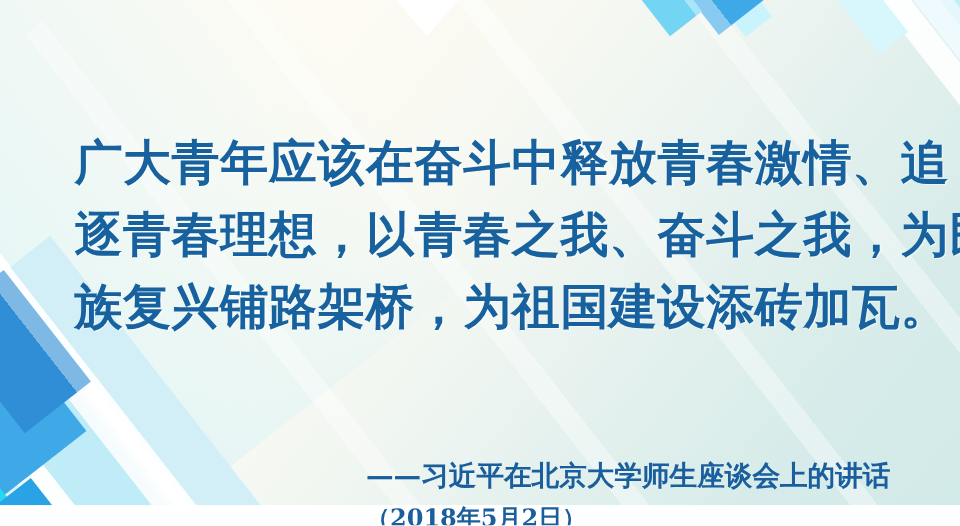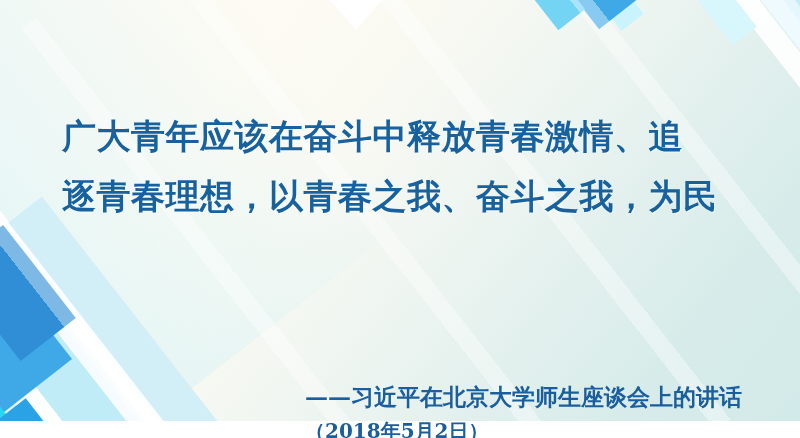--- a/index.html
+++ b/index.html
@@ -124,21 +124,21 @@
   .quote-block {
     position: absolute;
     left: 62px;
     top: 106px;
     width: 690px;
     z-index: 12;
   }
   .quote-line {
     font-family: "DejaVu Sans", "Liberation Sans", sans-serif;
     font-weight: 700;
-    font-size: 34px;
+    font-size: 40px;
     line-height: 60px;
     letter-spacing: 0.5px;
     color: #17619f;
     white-space: nowrap;
     text-shadow: 1px 1px 0 rgba(255,255,255,.55);
   }
 
   .attrib-block {
     position: absolute;
     right: 58px;
@@ -206,20 +206,21 @@
 
     <div class="sheen"></div>
     <div class="notch"></div>
   </div>
 
   <div class="footer-strip"></div>
 
   <div class="quote-block">
     <div class="quote-line">广大青年应该在奋斗中释放青春激情、追</div>
     <div class="quote-line">逐青春理想，以青春之我、奋斗之我，为民</div>
+    <div class="quote-line">族复兴铺路架桥，为祖国建设添砖加瓦。</div>
   </div>
 
   <div class="attrib-block">
     <div class="attrib-line">——习近平在北京大学师生座谈会上的讲话</div>
     <div class="attrib-date">（2018年5月2日）</div>
   </div>
 
 </div>
 
 </body></html>

